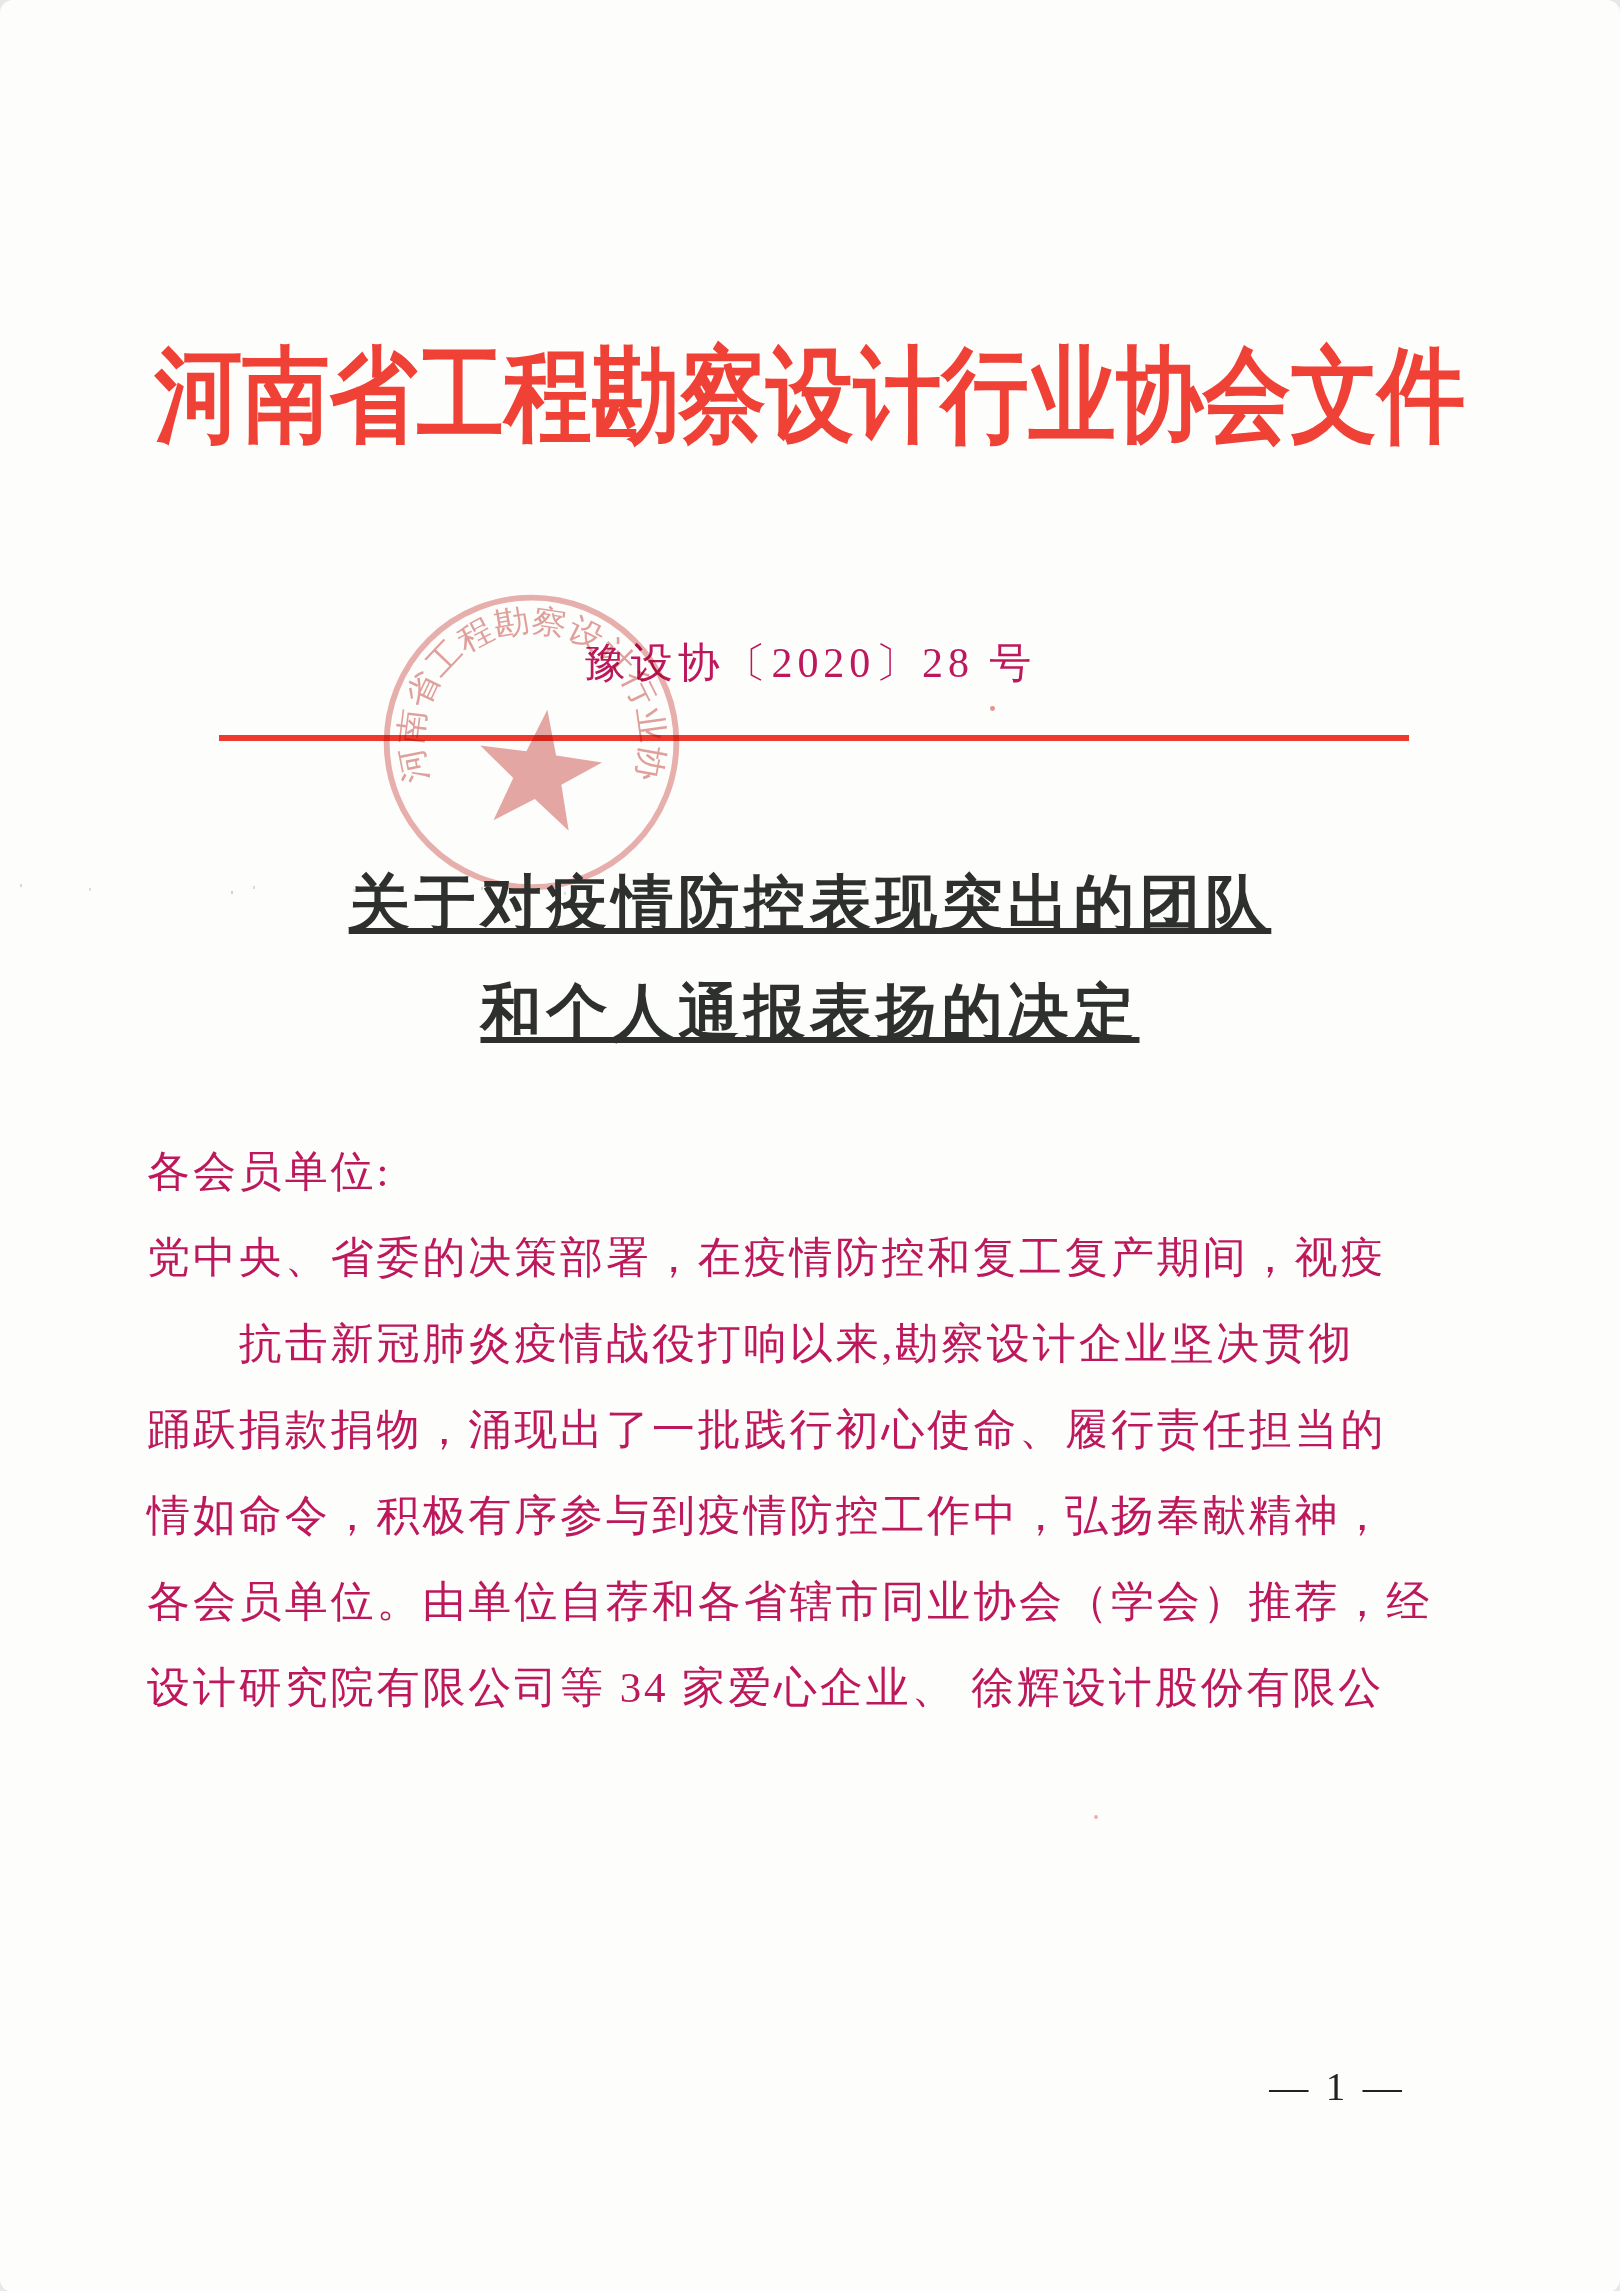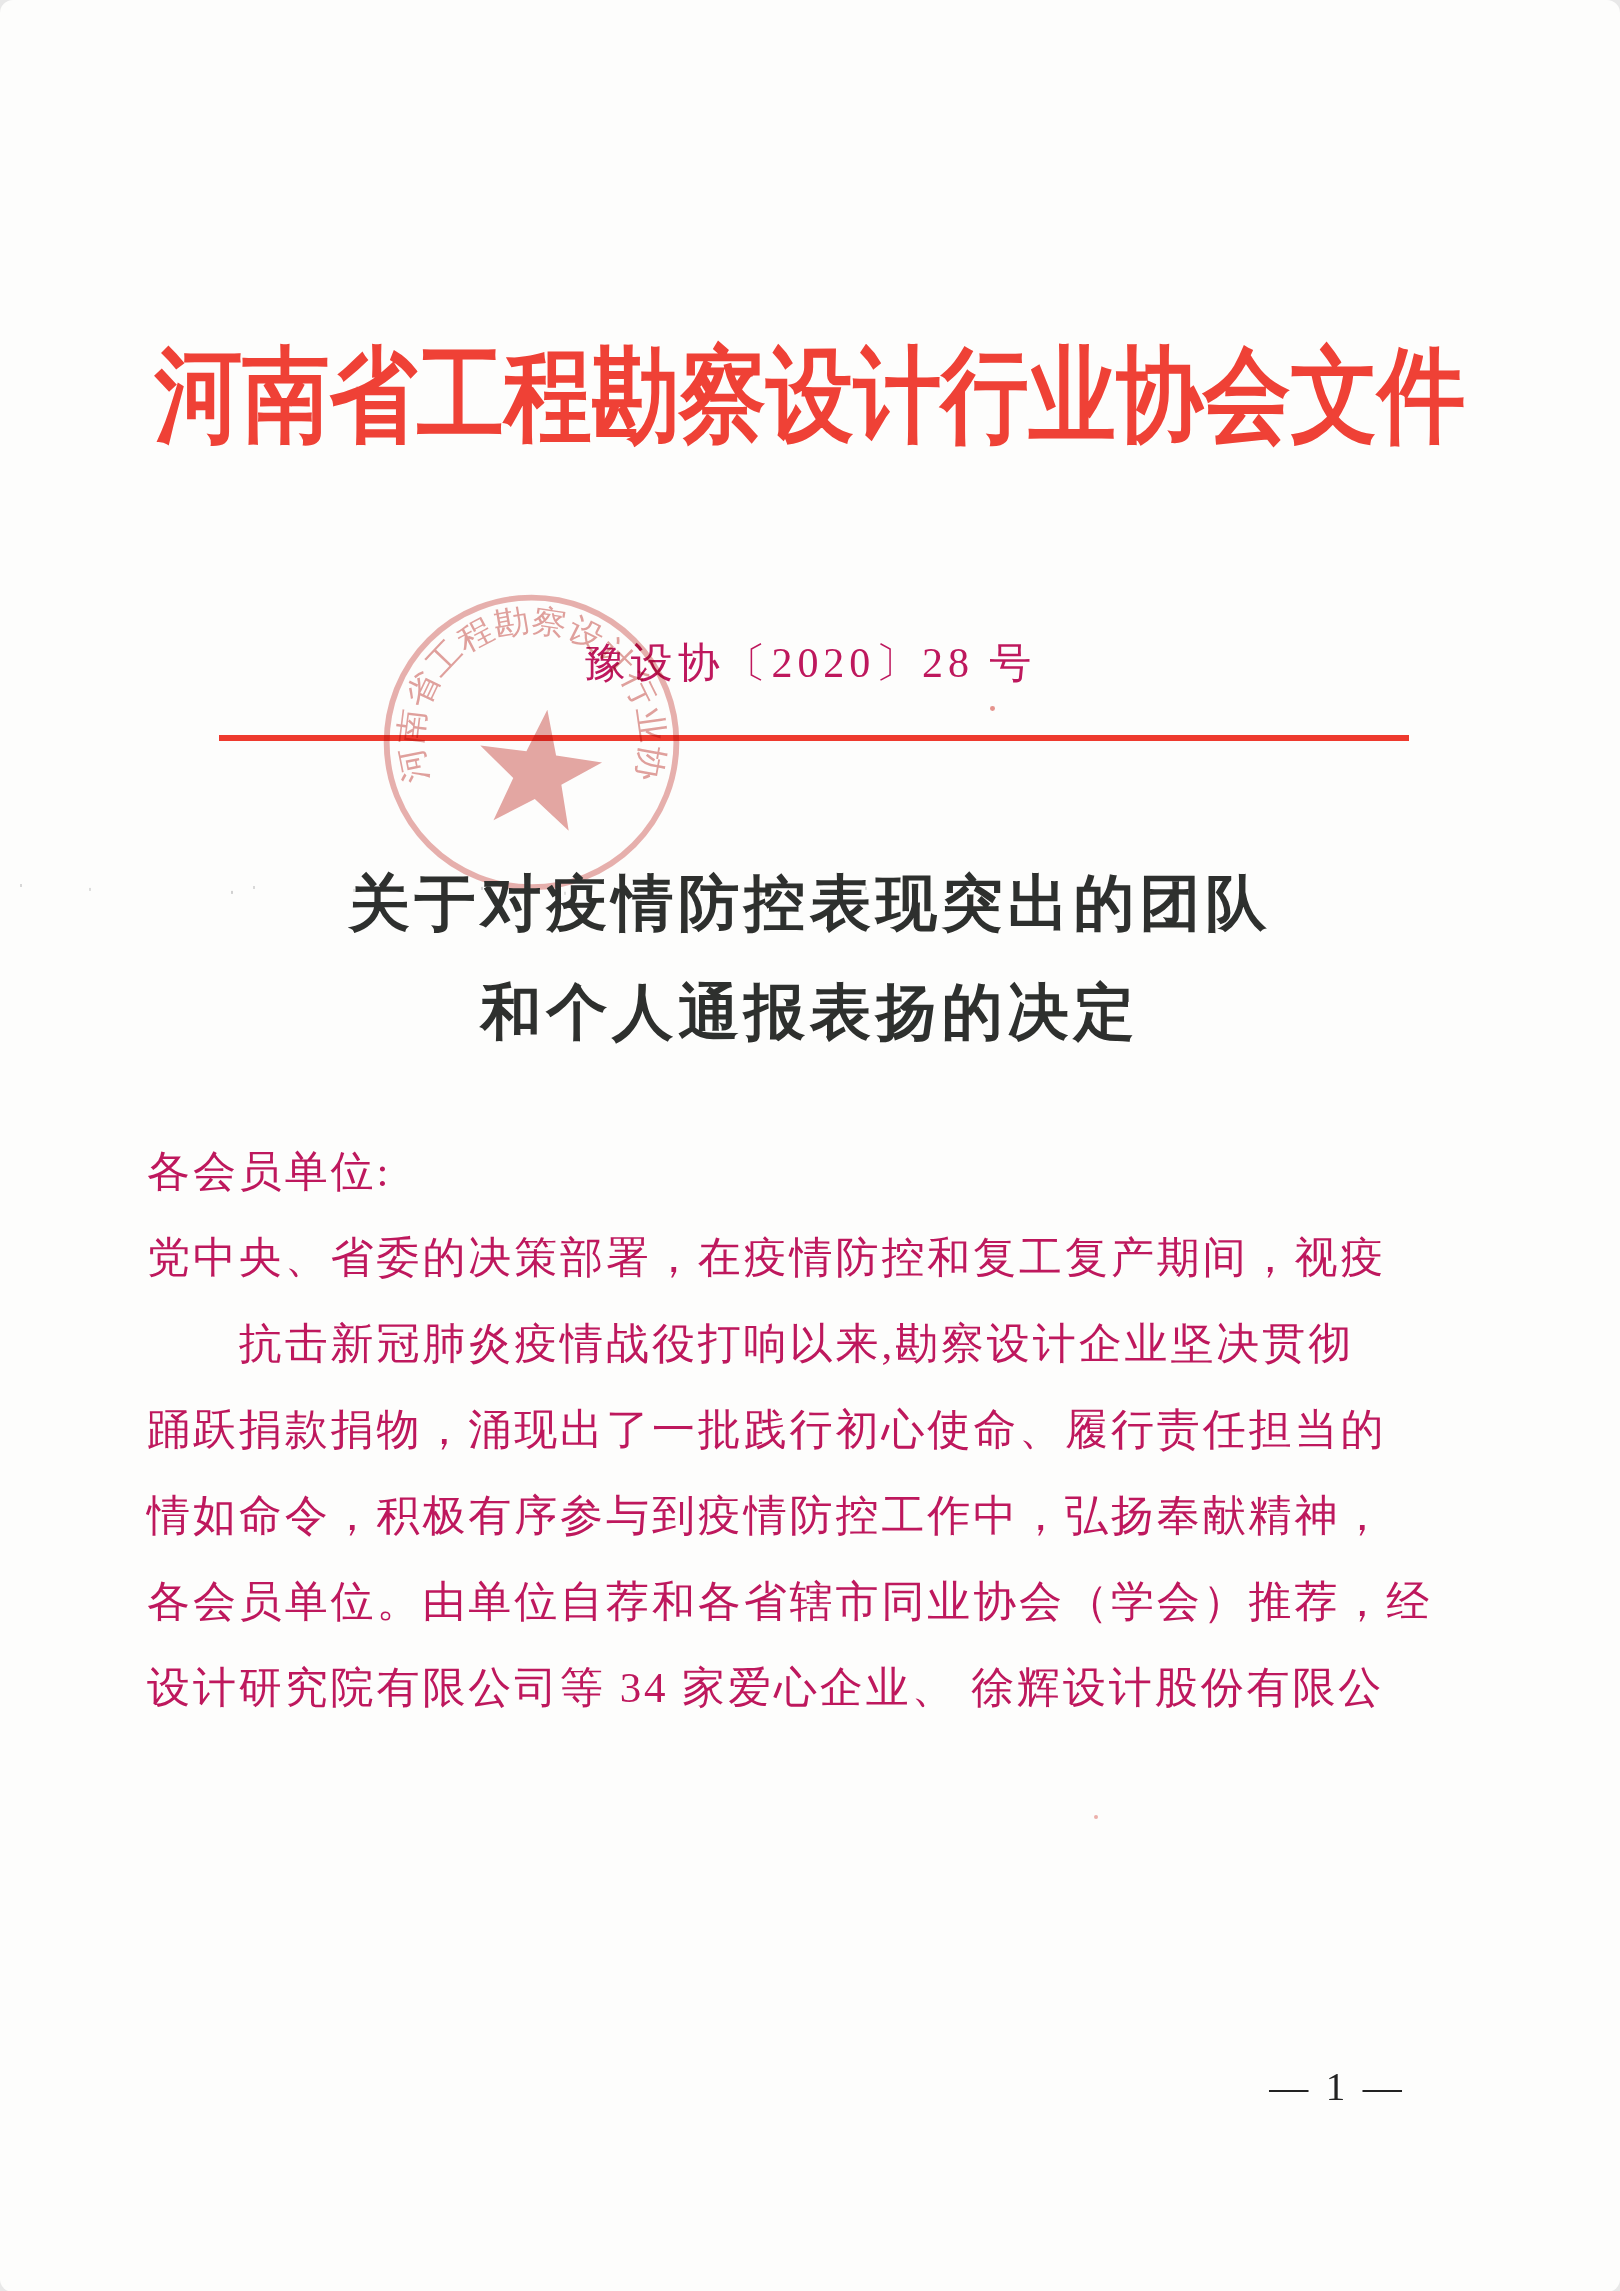--- a/index.html
+++ b/index.html
@@ -53,20 +53,21 @@
     filter:blur(0.4px);
   }
   
   .title-line{
     position:absolute;left:0;width:100%;
     text-align:center;
     font-size:61px;font-weight:bold;
     color:#2e302e;
     letter-spacing:4.9px;
     white-space:nowrap;
+    text-decoration:underline;
   }
   .title-line.l1{top:863px;}
   .title-line.l2{top:972px;}
   
   .body-text{
     position:absolute;left:147px;top:1129px;width:1338px;
     font-size:43px;line-height:86px;
     color:#be185d;
     letter-spacing:2.9px;
   }

